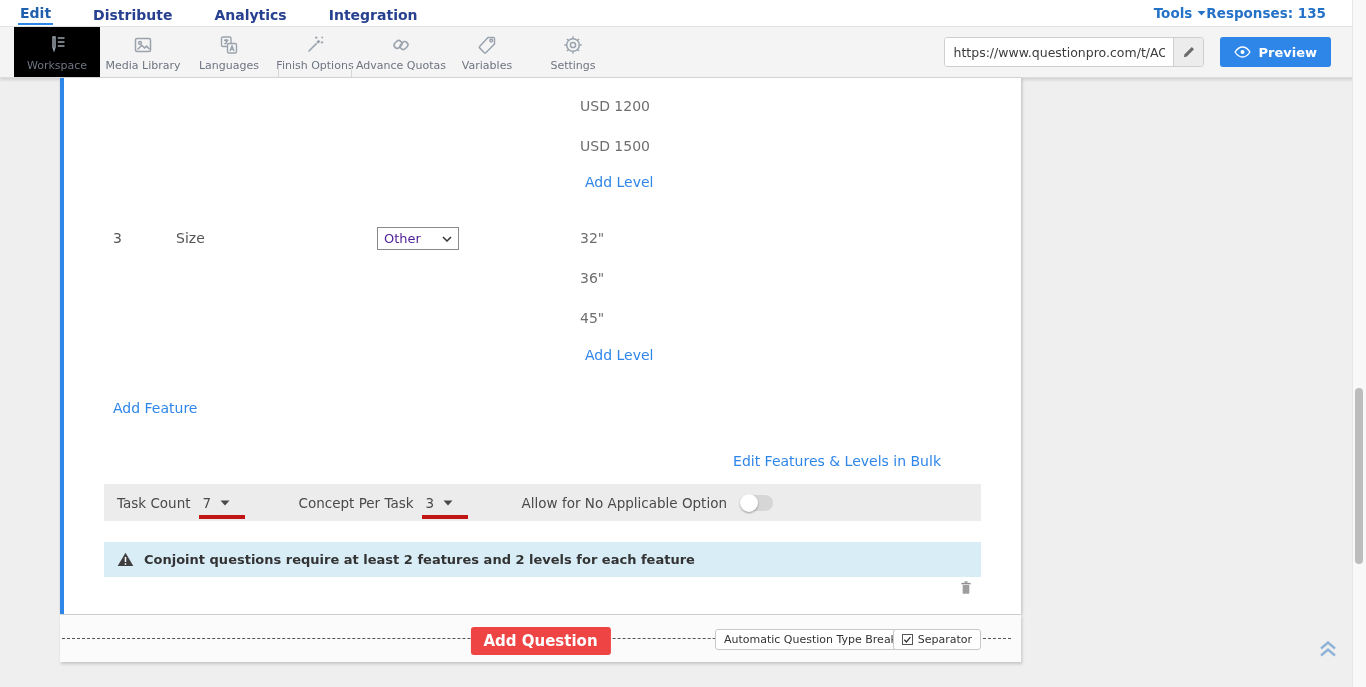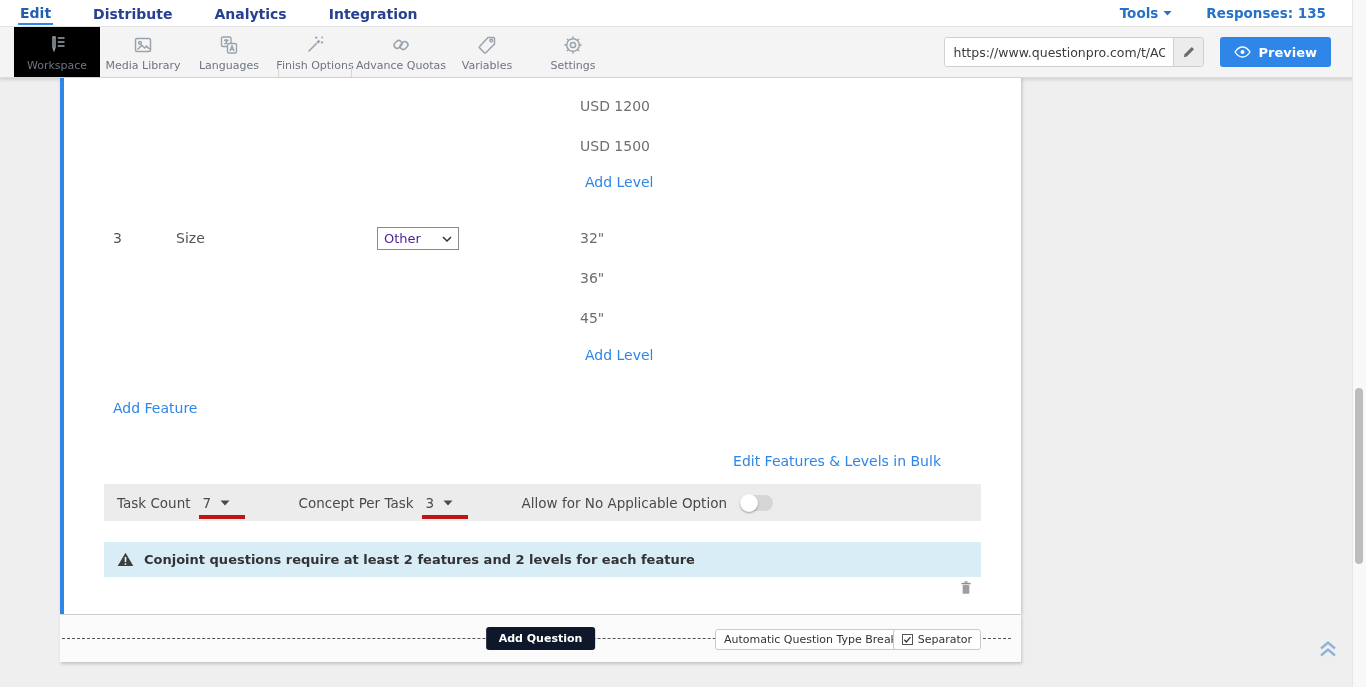--- a/index.html
+++ b/index.html
@@ -3,24 +3,24 @@
 <meta charset="utf-8">
 <style>
   * { margin:0; padding:0; box-sizing:border-box; }
   html,body { width:1366px; height:687px; }
   body { font-family:"DejaVu Sans","Liberation Sans",sans-serif; background:#efefef; overflow:hidden; }
   #app { position:relative; width:1366px; height:687px; background:#efefef; overflow:hidden; }
 
   
   .topnav { position:absolute; top:0; left:0; width:1366px; height:27px; background:#ffffff;
             border-bottom:1px solid #e3e3e3; display:flex; align-items:center; }
-  .topnav-left { display:flex; align-items:center; padding-left:18px; gap:38px; }
+  .topnav-left { display:flex; align-items:flex-end; padding-left:18px; gap:38px; }
   .nav-item { font-size:14px; font-weight:600; color:#27408f; cursor:pointer; padding:3px 2px 2px; }
   .nav-item.active { color:#1f5fae; border-bottom:2px solid #2e86e9; }
-  .topnav-right { margin-left:auto; display:flex; align-items:center; gap:34px; padding-right:40px; }
+  .topnav-right { margin-left:auto; display:flex; align-items:center; padding-right:40px; }
   .tools-link { font-size:13.5px; font-weight:600; color:#2472c8; display:flex; align-items:center; gap:5px; cursor:pointer; }
   .responses { font-size:13.5px; font-weight:600; color:#2472c8; }
 
   
   .toolbar { position:absolute; top:27px; left:0; width:1366px; height:51px; background:#f4f4f4;
              border-bottom:1px solid #dcdcdc; box-shadow:0 2px 3px rgba(0,0,0,0.12); display:flex; align-items:stretch; }
   .tb-items { display:flex; padding-left:14px; }
   .tb-item { width:86px; display:flex; flex-direction:column; align-items:center; justify-content:center; gap:2px; cursor:pointer; position:relative; }
   .tb-item.active { background:#000000; }
   .tb-item .tb-icon { height:24px; display:flex; align-items:center; justify-content:center; }
@@ -61,22 +61,22 @@
 
   .warning-bar { position:absolute; left:44px; top:464px; width:877px; height:35px; background:#d9edf7;
                  display:flex; align-items:center; gap:10px; padding-left:13px; }
   .warning-text { font-size:13px; font-weight:600; color:#333333; }
   .trash-btn { position:absolute; left:896px; top:500px; width:22px; height:20px; cursor:pointer; }
 
   
   .footer { position:absolute; left:60px; top:615px; width:961px; height:47px; background:#fbfbfb;
             box-shadow:1px 2px 3px rgba(0,0,0,0.18); }
   .dashed-line { position:absolute; left:2px; right:10px; top:23px; border-top:1px dashed #555; }
-  .add-question-btn { position:absolute; left:50%; top:12px; transform:translateX(-50%); background:#0f172a; color:#fff;
-                      border:none; border-radius:3px; font-size:11px; font-weight:700; padding:5px 13px; cursor:pointer; font-family:inherit; }
+  .add-question-btn { position:absolute; left:50%; top:12px; transform:translateX(-50%); background:#ef4444; color:#fff;
+                      border:none; border-radius:3px; font-size:15px; font-weight:700; padding:5px 13px; cursor:pointer; font-family:inherit; }
   .pill { position:absolute; top:14px; background:#ffffff; border:1px solid #c9c9c9; border-radius:3px; font-size:11px;
           color:#333; padding:3px 8px; white-space:nowrap; display:flex; align-items:center; gap:5px; }
   .pill.auto-break { right:115px; cursor:default; }
   .pill.separator { right:40px; cursor:pointer; }
 
   
   .scroll-top { position:absolute; left:1316px; top:638px; width:24px; height:22px; cursor:pointer; }
   .scrollbar-track { position:absolute; right:0; top:0; width:14px; height:687px; background:#f8f8f8; border-left:1px solid #e6e6e6; }
   .scrollbar-thumb { position:absolute; right:3px; top:388px; width:8px; height:176px; background:#bdbdbd; border-radius:4px; cursor:pointer; }
 </style>

